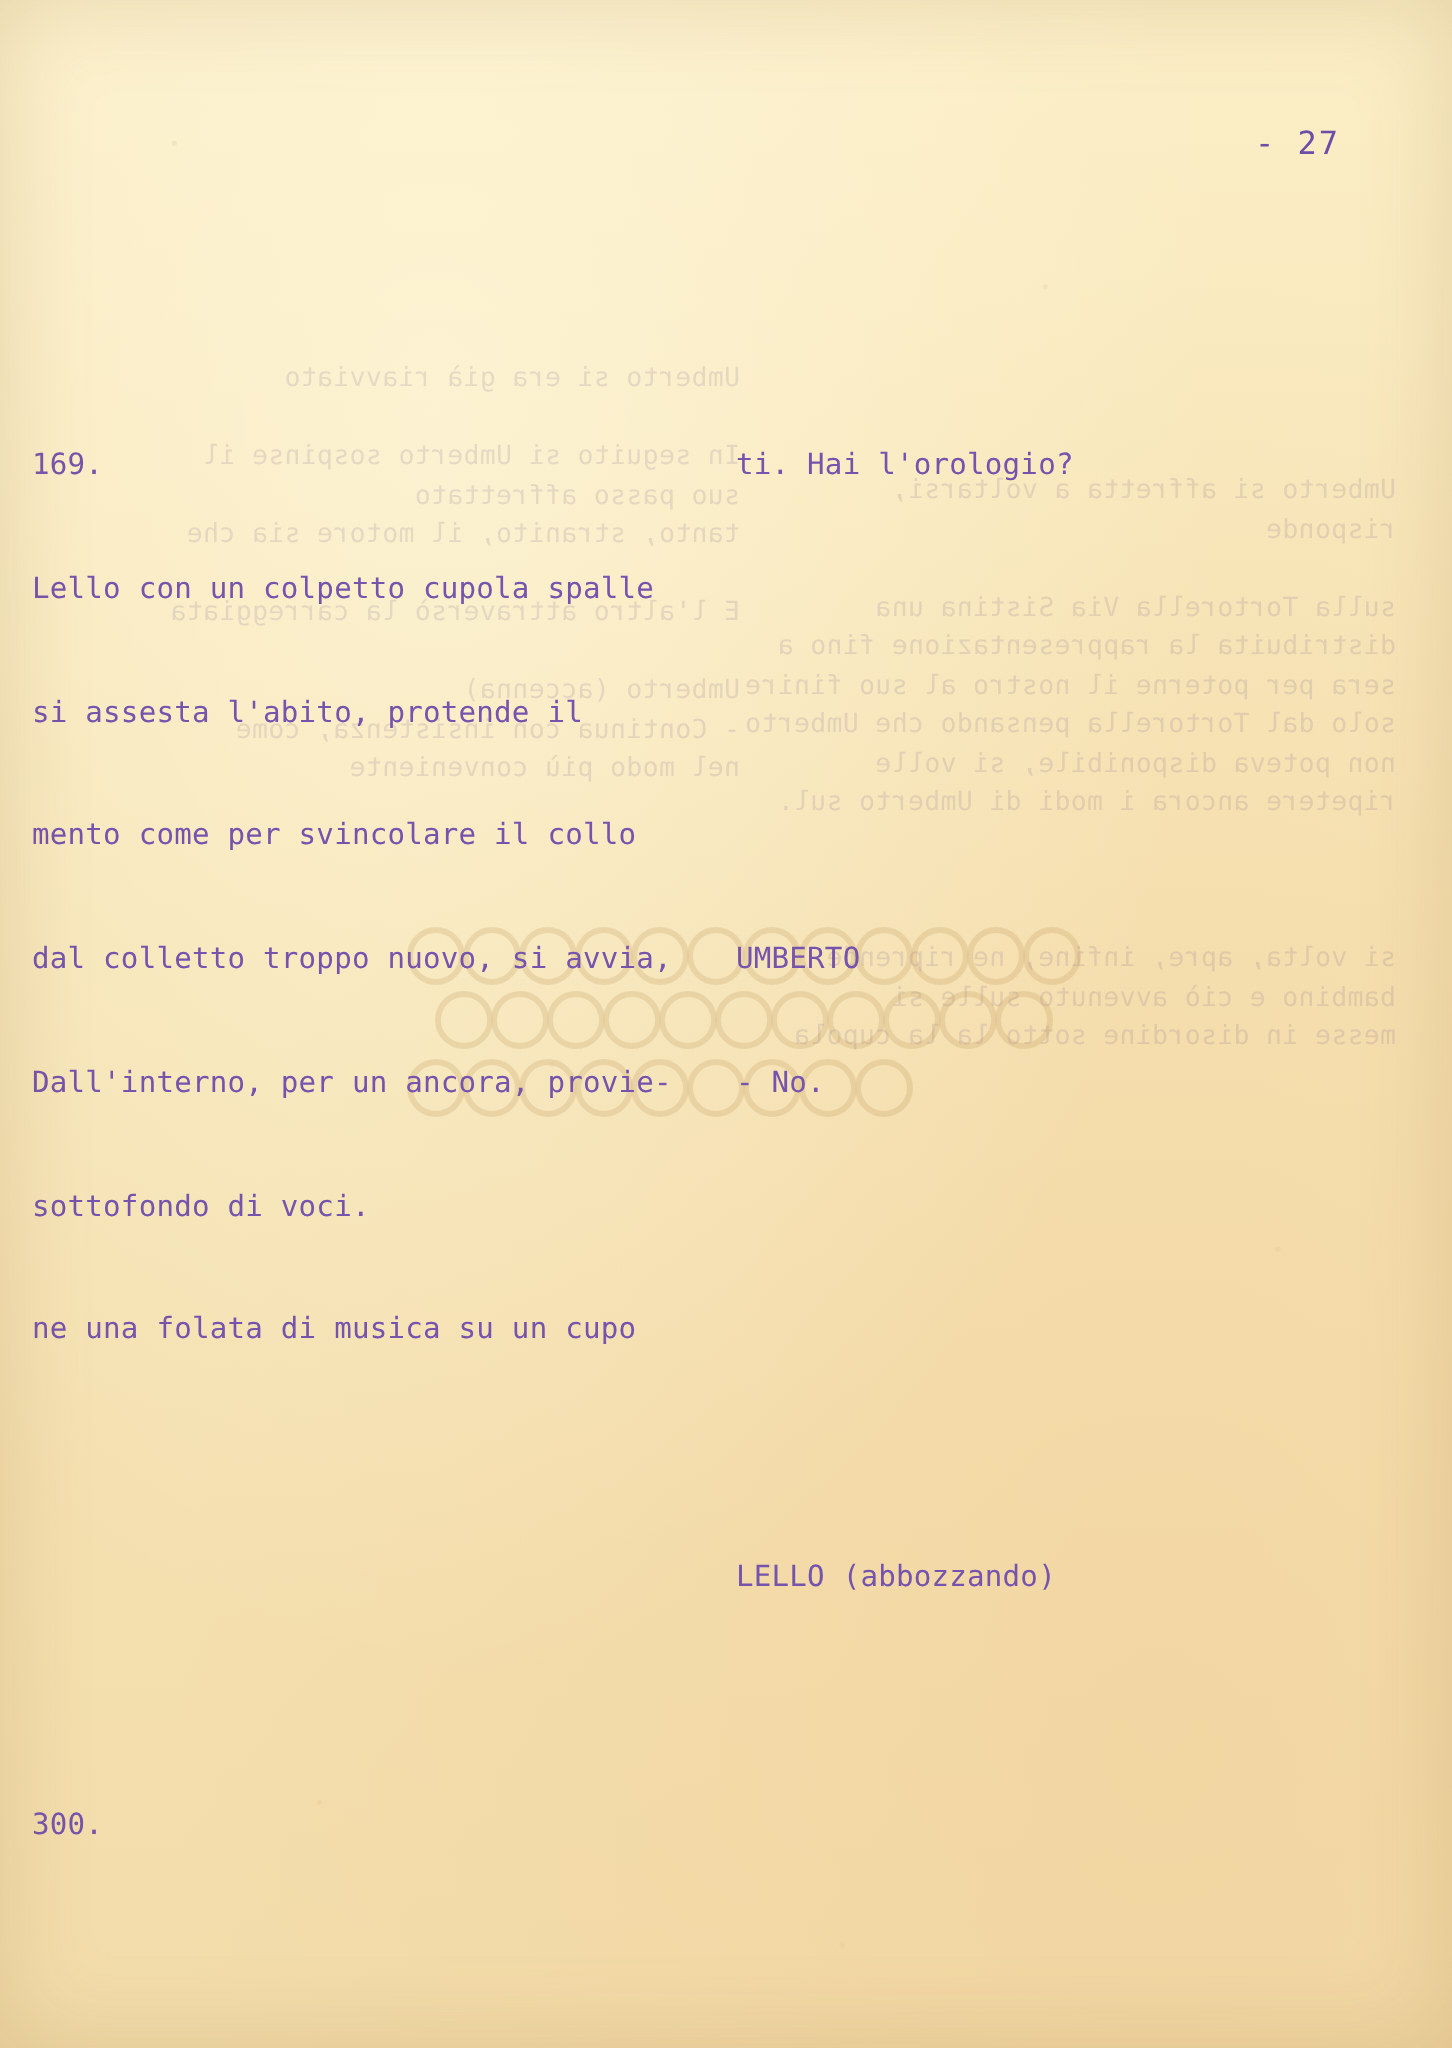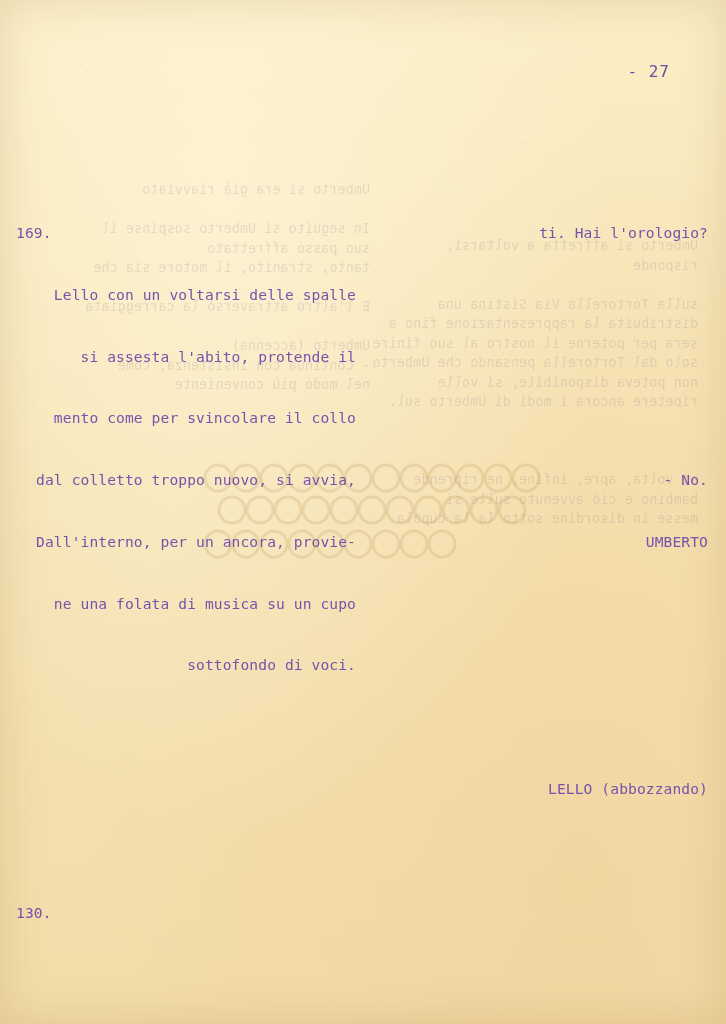--- a/index.html
+++ b/index.html
@@ -97,21 +97,21 @@
   .col-right {
     left: 368px;
     top: 120px;
     width: 340px;
   }
 
   .blk { margin: 0 0 0 0; }
   .spacer { display: block; height: 20.6px; }
 
   .num { display: block; }
-  .line { display: block; text-align: right; }
+  .line { display: block; }
 
   .edge-shadow {
     position: absolute;
     inset: 0;
     pointer-events: none;
     box-shadow: inset 0 0 46px rgba(160,120,60,0.22);
   }
 </style>
 </head>
 <body>
@@ -183,33 +183,33 @@
         <circle cx="246" cy="92" r="13"></circle>
     </g>
   </svg>
 
   <div class="folio">- 27</div>
 
   <div class="col col-left">
 
     <div class="blk">
       <span class="num">169.</span>
-      <span class="line">Lello con un voltarsi delle spalle</span>
+      <span class="line">Lello con un colpetto cupola spalle</span>
       <span class="line">si assesta l'abito, protende il</span>
       <span class="line">mento come per svincolare il collo</span>
       <span class="line">dal colletto troppo nuovo, si avvia,</span>
       <span class="line">Dall'interno, per un ancora, provie-</span>
+      <span class="line">sottofondo di voci.</span>
       <span class="line">ne una folata di musica su un cupo</span>
-      <span class="line">sottofondo di voci.</span>
-    </div>
-
-    <span class="spacer"></span>
-
-    <div class="blk">
-      <span class="num">130.</span>
+    </div>
+
+    <span class="spacer"></span>
+
+    <div class="blk">
+      <span class="num">300.</span>
       
       
       
       
       
       
     </div>
 
     
     
@@ -231,22 +231,22 @@
 
   <div class="col col-right">
 
     <div class="blk">
       <span class="line">ti. Hai l'orologio?</span>
     </div>
 
     <span class="spacer"></span>
 
     <div class="blk">
+      <span class="line">UMBERTO</span>
       <span class="line">- No.</span>
-      <span class="line">UMBERTO</span>
     </div>
 
     <span class="spacer"></span>
 
     <div class="blk">
       <span class="line">LELLO (abbozzando)</span>
     </div>
 
     <span class="spacer"></span>
     

